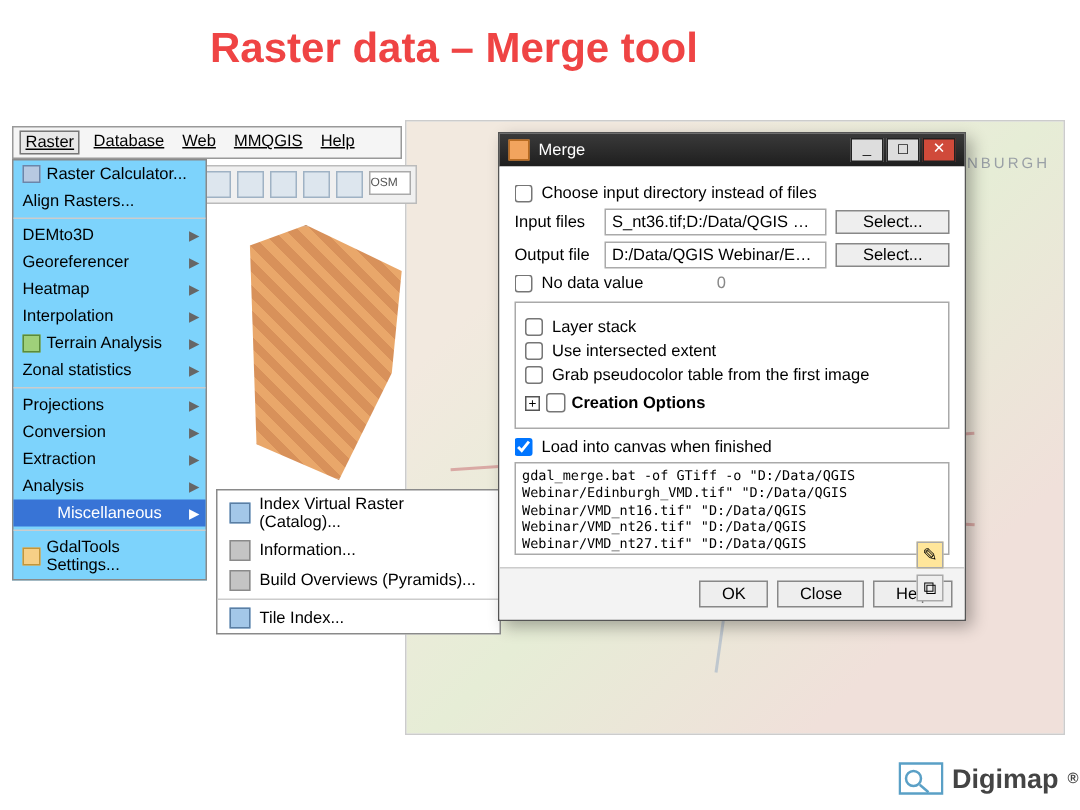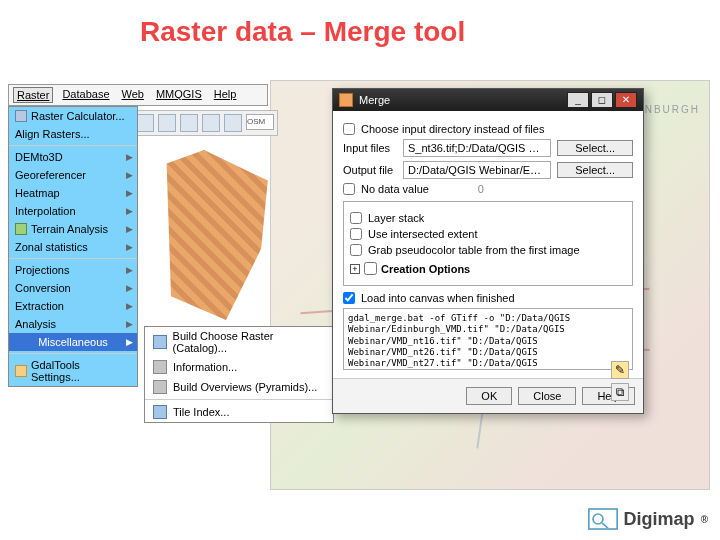--- a/index.html
+++ b/index.html
@@ -1,20 +1,20 @@
 <!DOCTYPE html>
 <html><head>
 <meta charset="utf-8">
 <style>
   * { margin:0; padding:0; box-sizing:border-box; font-family:"Segoe UI",Tahoma,sans-serif; }
   body { width:720px; height:540px; background:#fff; position:relative; overflow:hidden; }
 
   .slide-title { position:absolute; top:16px; left:140px; font-size:28px; font-weight:700; color:#ef4444; }
 
-  .logo { position:absolute; right:12px; bottom:10px; display:flex; align-items:center; gap:6px; font-size:18px; font-weight:600; color:#444;}
+  .logo { position:absolute; right:1px; bottom:10px; display:flex; align-items:center; gap:6px; font-size:18px; font-weight:600; color:#444;}
   .logo svg { width:30px; height:22px; }
   .logo-sup { font-size:10px; vertical-align:super; }
 
   
   .map-bg { position:absolute; left:270px; top:80px; right:10px; bottom:50px;
             background:linear-gradient(135deg,#f2e9df 20%,#e6edd6 50%,#f0e0da 80%);
             border:1px solid #ccc; }
   .map-label { position:absolute; right:20px; top:104px; font-size:10px; color:#9aa0a6; letter-spacing:2px; }
   .map-line { position:absolute; background:#d9a9a4; }
   .ml1{ left:300px; top:300px; width:350px; height:2px; transform:rotate(-4deg);}
@@ -175,21 +175,21 @@
     <div class="sep"></div>
     <div class="item">
         <span class="mini-icon tool"></span>
         <span>GdalTools Settings...</span>
       </div>
   </div>
 
   <div class="submenu">
     <div class="item">
         <span class="sm-icon"></span>
-        <span>Build Choose Raster (Catalog)...</span>
+        <span>Index Virtual Raster (Catalog)...</span>
       </div>
     <div class="item">
         <span class="sm-icon t"></span>
         <span>Information...</span>
       </div>
     <div class="item">
         <span class="sm-icon t"></span>
         <span>Build Overviews (Pyramids)...</span>
       </div>
     <div class="sep"></div>

